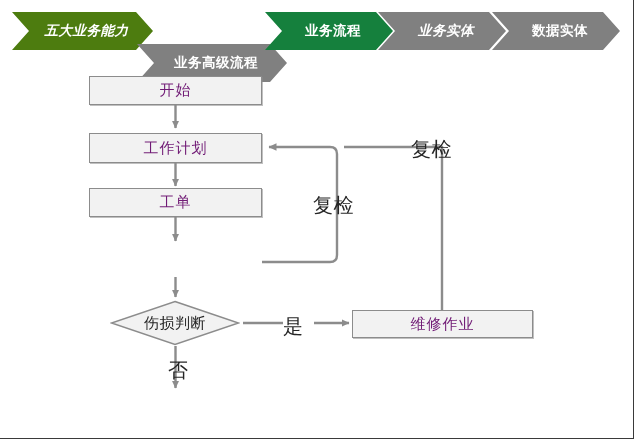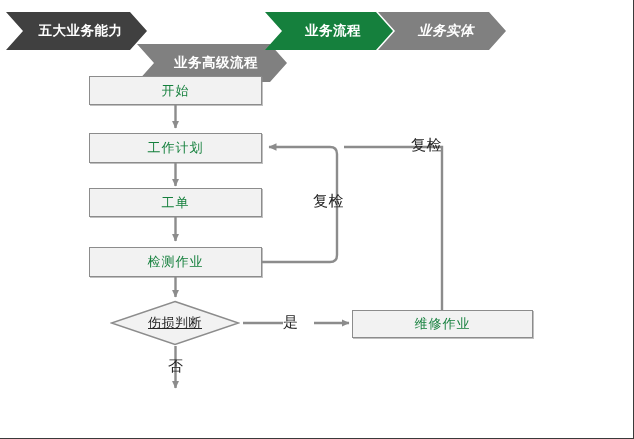--- a/index.html
+++ b/index.html
@@ -46,83 +46,85 @@
 
   
   .fbox {
     position: absolute;
     background: #F2F2F2;
     border: 1px solid #8c8c8c;
     box-sizing: border-box;
     display: flex;
     align-items: center;
     justify-content: center;
-    font-size: 13px;
-    color: #15803d;
+    font-size: 15px;
+    color: #701a75;
     letter-spacing: 1px;
     box-shadow: 1px 1px 0 rgba(140,140,140,0.55);
   }
   .diamond-wrap {
     position: absolute;
     width: 130px;
     height: 46px;
   }
   .diamond-wrap svg {
     position: absolute;
     left: 0; top: 0;
   }
   .diamond-label {
     position: absolute;
     left: 0; top: 0;
     width: 130px;
     height: 46px;
     display: flex;
     align-items: center;
     justify-content: center;
-    font-size: 13px;
+    font-size: 15px;
     color: #262626;
     letter-spacing: 0.5px;
-    text-decoration: underline;
   }
 
   
   #wires {
     position: absolute;
     left: 0; top: 0;
     width: 634px;
     height: 439px;
     pointer-events: none;
   }
 
   
   .flabel {
     position: absolute;
-    font-size: 15px;
+    font-size: 20px;
     color: #262626;
     letter-spacing: 0.5px;
     white-space: nowrap;
   }
 </style>
 </head>
 <body>
 
 <div id="page">
 
   <div id="breadcrumb">
-    <div class="chev" style="left:6px;width:141px;background:#404040;">
+    <div class="chev" style="left:12px;width:141px;background:#4d7c0f;font-style:italic;">
       <span>五大业务能力</span>
     </div>
     <div class="chev" style="left:137px;width:150px;background:#808080;margin-top:32px;">
       <span>业务高级流程</span>
     </div>
     <div class="chev" style="left:265px;width:128px;background:#15803d;">
       <span>业务流程</span>
     </div>
     <div class="chev" style="left:378px;width:128px;background:#808080;font-style:italic;">
       <span>业务实体</span>
+    </div>
+    <div class="chev" style="left:492px;width:128px;background:#808080;">
+      <span>数据实体</span>
     </div>
   </div>
 
   <svg id="wires" width="634" height="439" viewBox="0 0 634 439">
     <defs>
       <marker id="ah" markerWidth="9" markerHeight="9" refX="7.5" refY="4.5" orient="auto" markerUnits="userSpaceOnUse">
         <path d="M0,0.8 L8,4.5 L0,8.2 Z" fill="#8C8C8C"></path>
       </marker>
     </defs>
 
@@ -150,23 +152,20 @@
   </div>
 
   <div class="fbox" style="left:89px;top:133px;width:173px;height:30px;">
     <span>工作计划</span>
   </div>
 
   <div class="fbox" style="left:89px;top:188px;width:173px;height:29px;align-items:center;">
     <span>工单</span>
   </div>
 
-  <div class="fbox" style="left:89px;top:247px;width:173px;height:30px;">
-    <span>检测作业</span>
-  </div>
 
   <div class="diamond-wrap" style="left:110px;top:300px;">
     <svg width="130" height="46" viewBox="0 0 130 46">
       <polygon points="65,1.5 128.5,23 65,44.5 1.5,23" fill="#F2F2F2" stroke="#8C8C8C" stroke-width="1.6"></polygon>
     </svg>
     <div class="diamond-label">伤损判断</div>
   </div>
 
   <div class="fbox" style="left:352px;top:310px;width:181px;height:28px;text-align:right;">
     <span>维修作业</span>

